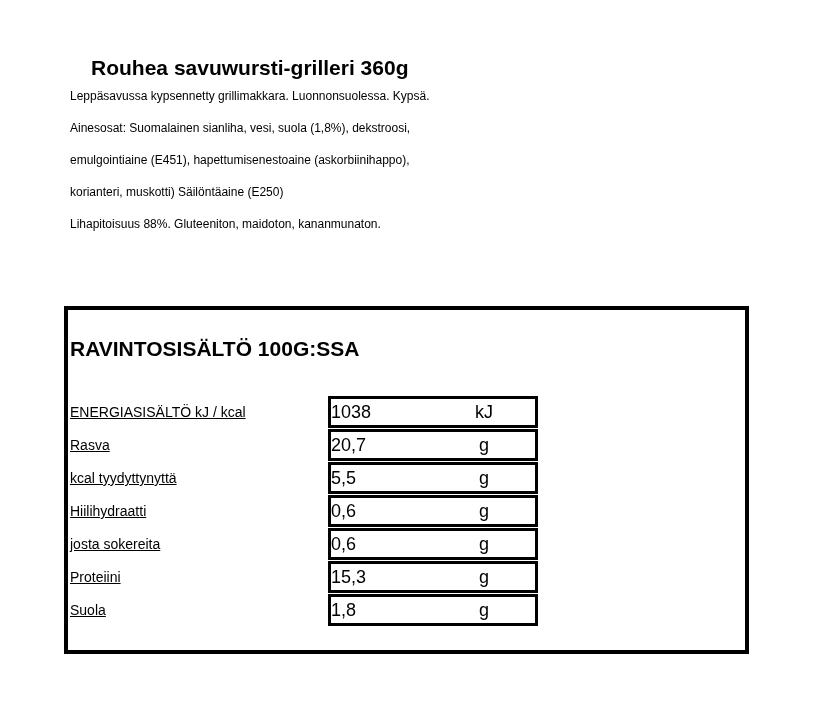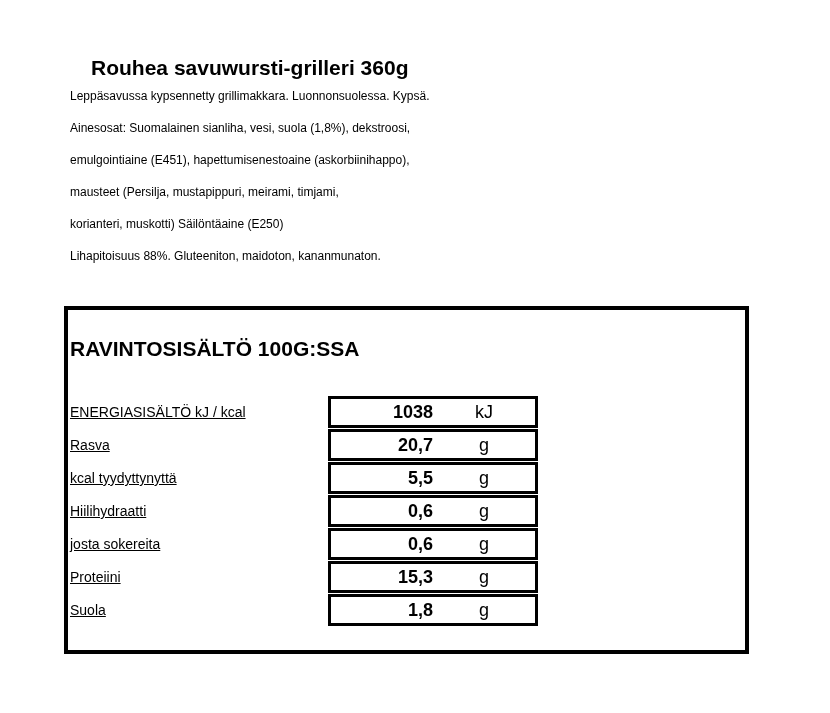--- a/index.html
+++ b/index.html
@@ -85,44 +85,42 @@
     box-sizing: border-box;
     background: #ffffff;
     display: flex;
     align-items: center;
     font-size: 18px;
   }
   .vbox1 { left: 260px; width: 210px; }
   .vbox2 { left: 472px; width: 205px; }
   .vb-value {
     width: 50%;
-    text-align: right;
+    text-align: left;
     white-space: nowrap;
-    font-weight: bold;
   }
   .vb-value.narrow { width: 33%; }
   .vb-unit {
     width: 50%;
     margin-left: auto;
     text-align: center;
     white-space: nowrap;
   }
 </style>
 </head>
 <body>
 
 <div class="page">
 
   <div class="doc">
     <h1 class="doc-title">Rouhea savuwursti-grilleri 360g</h1>
     <div>
       <div class="desc-line">Leppäsavussa kypsennetty grillimakkara. Luonnonsuolessa. Kypsä.</div>
       <div class="desc-line">Ainesosat: Suomalainen sianliha, vesi, suola (1,8%), dekstroosi,</div>
       <div class="desc-line">emulgointiaine (E451), hapettumisenestoaine (askorbiinihappo),</div>
-      <div class="desc-line">mausteet (Persilja, mustapippuri, meirami, timjami,</div>
       <div class="desc-line">korianteri, muskotti) Säilöntäaine (E250)</div>
       <div class="desc-line">Lihapitoisuus 88%. Gluteeniton, maidoton, kananmunaton.</div>
     </div>
   </div>
 
   <div class="ntable">
     <div class="nheading">RAVINTOSISÄLTÖ 100G:SSA</div>
 
     <div class="nrows">
 

